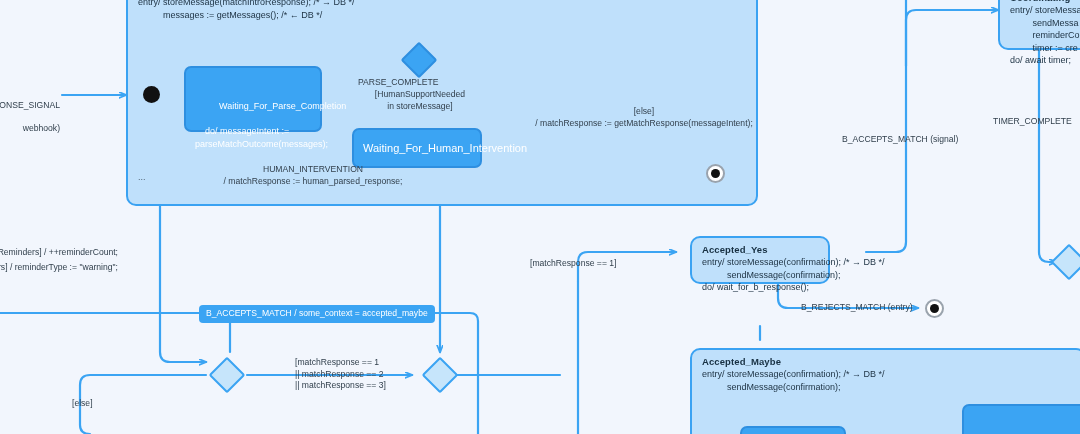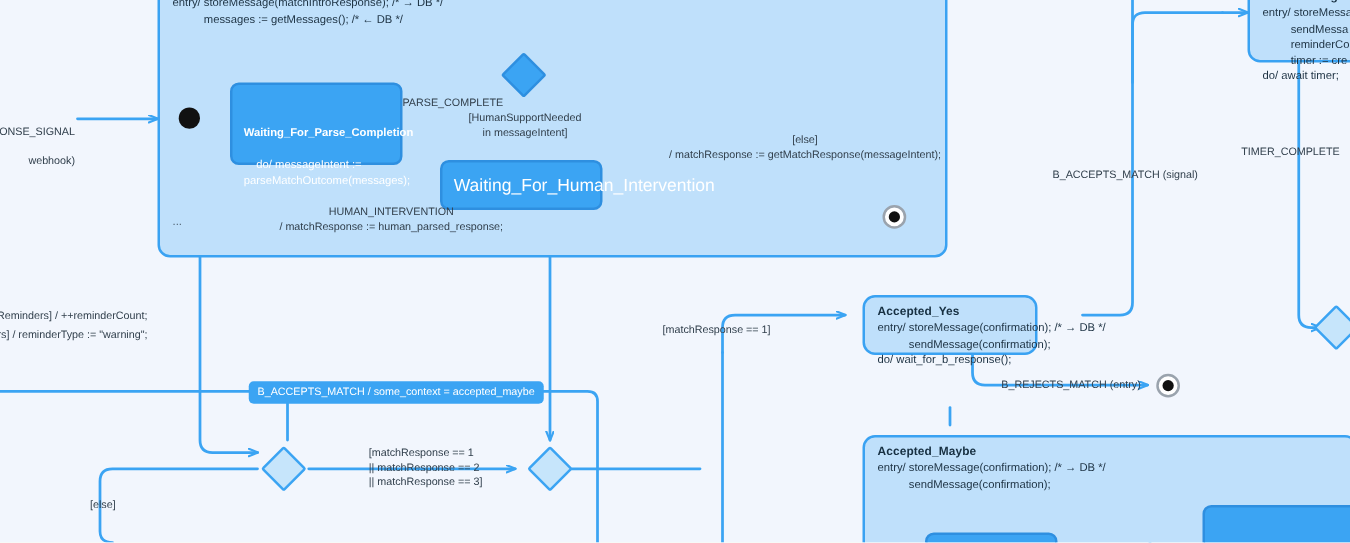--- a/index.html
+++ b/index.html
@@ -32,21 +32,21 @@
     position:absolute;left:10px;top:18px;font-size:9px;color:#1d3murky;
     color:#1c3142;line-height:12.5px;white-space:pre;
   }
 
   
   .state{
     position:absolute;background:#3ba4f3;border:2px solid #2e8fe0;
     border-radius:7px;box-sizing:border-box;color:#ffffff;
     font-size:9px;line-height:12.5px;padding:7px 9px;white-space:pre;
   }
-  .state .sname{font-weight:bold;display:block;}
+  .state .sname{font-weight:normal;display:block;margin-left:24px;}
 
   
   .initial{
     position:absolute;width:17px;height:17px;border-radius:50%;
     background:#111111;
   }
   .final{
     position:absolute;width:19px;height:19px;border-radius:50%;
     background:#ffffff;border:2px solid #9aa3ad;box-sizing:border-box;
   }
@@ -165,21 +165,21 @@
   </div>
 
   <div class="state" style="left:184px;top:66px;width:138px;height:66px;">
     <span class="sname">Waiting_For_Parse_Completion</span>
     <span>do/ messageIntent :=
 parseMatchOutcome(messages);</span>
   </div>
 
   <div class="state" style="left:352px;top:128px;width:130px;height:40px;
        display:flex;align-items:center;">
-    <span style="font-size:14px;">Waiting_For_Human_Intervention</span>
+    <span style="font-size:11px;">Waiting_For_Human_Intervention</span>
   </div>
 
   <div class="state" style="left:962px;top:404px;width:124px;height:36px;">
     
     
   </div>
 
   <div class="state" style="left:740px;top:426px;width:106px;height:30px;"></div>
 
   <div class="initial" style="left:143px;top:86px;"></div>
@@ -190,24 +190,24 @@
   <div class="diamond solid" style="left:406px;top:47px;"></div>
   <div class="diamond" style="left:214px;top:362px;"></div>
   <div class="diamond" style="left:427px;top:362px;"></div>
   <div class="diamond" style="left:1056px;top:249px;"></div>
 
   <div class="elabel r" style="left:-30px;top:88px;width:90px;">
     <span>PONSE_SIGNAL</span><br>
     <span>webhook)</span>
   </div>
 
-  <div class="elabel" style="left:322px;top:77px;">PARSE_COMPLETE</div>
+  <div class="elabel" style="left:322px;top:77px;padding-left:36px;">PARSE_COMPLETE</div>
 
   <div class="elabel c" style="left:362px;top:89px;width:116px;">[HumanSupportNeeded
-in messageIntent]</div>
+in storeMessage]</div>
 
   <div class="elabel c" style="left:474px;top:106px;width:340px;">[else]
 / matchResponse := getMatchResponse(messageIntent);</div>
 
   <div class="elabel c" style="left:168px;top:164px;width:290px;">HUMAN_INTERVENTION
 / matchResponse := human_parsed_response;</div>
 
   <div class="ellipsis" style="left:138px;top:172px;">...</div>
 
   <div class="elabel r" style="left:-40px;top:247px;width:158px;">Reminders] / ++reminderCount;</div>

